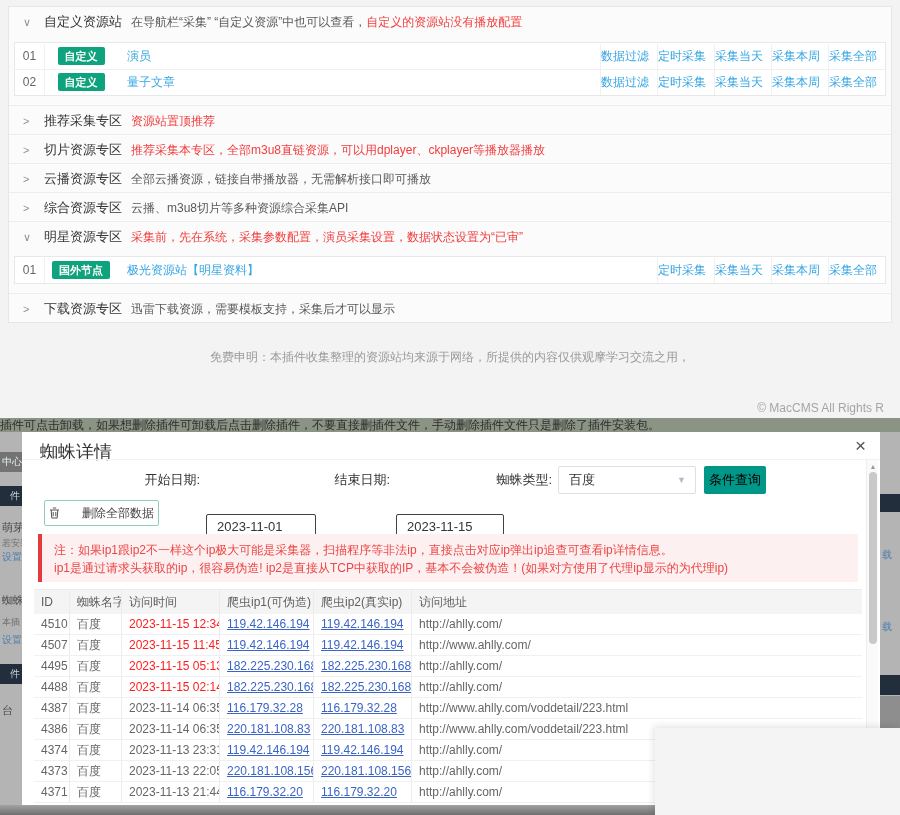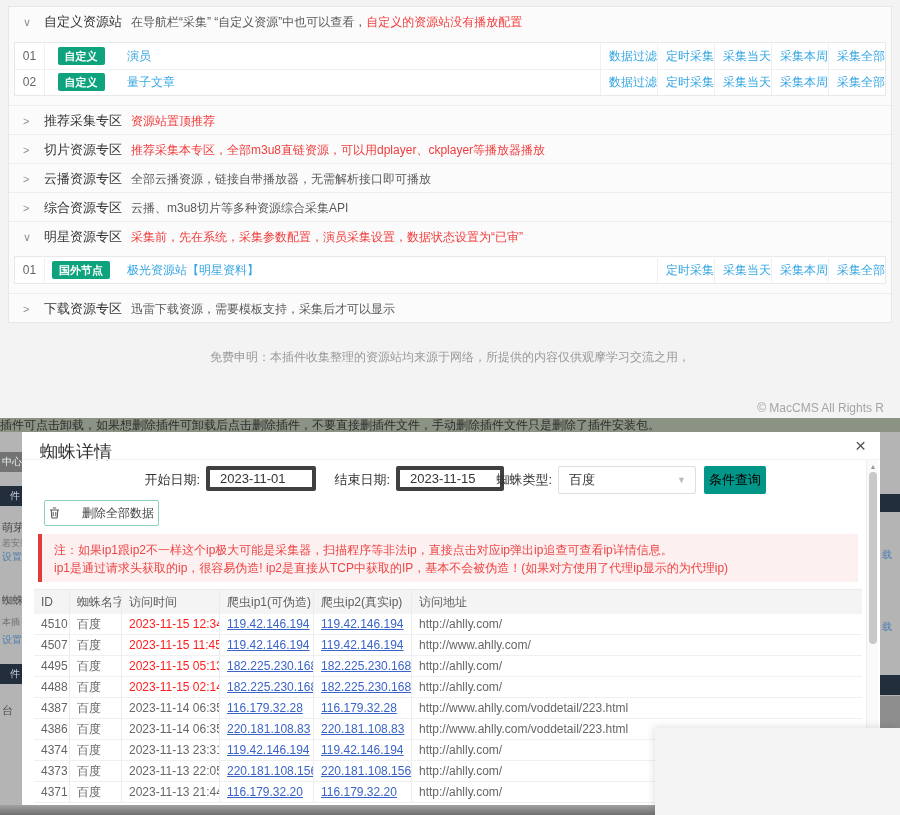--- a/index.html
+++ b/index.html
@@ -18,21 +18,21 @@
   .sec-desc.red { color:#f23c3c; }
   .tbl-wrap { padding:6px 5px 9px; }
   .tbl { background:#fff; border:1px solid #e8e8e8; }
   .trow { display:flex; height:26px; line-height:25px; font-size:12px; align-items:center; background:#fff; }
   .trow + .trow { border-top:1px solid #f0f0f0; }
   .c-num { width:30px; text-align:center; color:#666; border-right:1px solid #f0f0f0; flex:none; }
   .c-badge { width:72px; text-align:center; flex:none; }
   .badge { display:inline-block; background:#0ea37d; color:#fff; font-size:11px; font-style:normal; padding:0 7px; height:18px; line-height:18px; border-radius:2px;font-weight:bold; }
   .c-name { flex:1; padding-left:10px; overflow:hidden; }
   .c-name a, .c-act a { color:#36a6e3; text-decoration:none; }
-  .c-act { width:57px; text-align:right; border-left:1px solid #f0f0f0; flex:none; }
+  .c-act { width:57px; text-align:left; border-left:1px solid #f0f0f0; flex:none; }
   .disclaimer { margin-top:26px; text-align:center; color:#9a9a9a; font-size:12px; }
   .copyright { position:absolute; top:401px; right:16px; color:#a5a5a5; font-size:12px; white-space:nowrap; }
 
   
   .olive-bar { position:absolute; top:418px; left:0; width:900px; height:14px; background:#8b9384;
     color:#2e2e2e; font-size:12px; line-height:14px; white-space:nowrap; overflow:hidden; z-index:5; }
 
   
   .dim-area { position:absolute; top:432px; left:0; width:900px; height:383px; background:#b4b4b4; z-index:1; }
   .frag { position:absolute; white-space:nowrap; overflow:hidden; }
@@ -44,22 +44,22 @@
   .frag-rect { position:absolute; }
 
   
   .modal { position:absolute; left:22px; top:432px; width:858px; height:383px; background:#fff; z-index:10; }
   .m-title { position:absolute; top:8px; left:18px; font-size:18px; color:#333; }
   .m-close { position:absolute; top:2px; right:14px; font-size:19px; color:#555; cursor:pointer; line-height:24px; }
   .m-divider { position:absolute; top:27px; left:0; width:858px; border-bottom:1px solid #f2f2f2; }
 
   .f-item { position:absolute; top:34px; height:28px; }
   .f-label { line-height:28px; font-size:13px; color:#333; text-align:right; }
-  .f-input { border:4px solid #404040; border-radius:2px; height:25px; font-size:13px; color:#333;
-    padding-left:10px; width:100%; background:#fff; font-family:"Liberation Sans","DejaVu Sans",sans-serif; }
+  .f-input { border:1px solid #404040; border-radius:2px; height:25px; font-size:13px; color:#333;
+    padding-left:10px; width:100%; background:#fff; font-family:"Liberation Sans","DejaVu Sans",sans-serif;margin-top:48px; }
   .f-select { border:1px solid #dcdfe6; border-radius:2px; height:28px; line-height:26px; font-size:13px;
     color:#333; padding-left:10px; background:#fff; position:relative; cursor:pointer; }
   .f-select .car { position:absolute; right:9px; top:0; color:#b6bcc6; font-size:9px; }
   .f-btn { background:#009688; color:#000000; border:none; border-radius:2px; height:28px; width:100%;
     font-size:13px; cursor:pointer; font-family:"Liberation Sans","DejaVu Sans",sans-serif; }
 
   .del-btn { position:absolute; top:68px; left:22px; height:26px; padding:0 4px; background:#fff;
     border:1px solid #8ecfc1; border-radius:2px; font-size:12px; color:#444; cursor:pointer;
     display:flex; align-items:center; gap:22px; font-family:"Liberation Sans","DejaVu Sans",sans-serif; }
 

